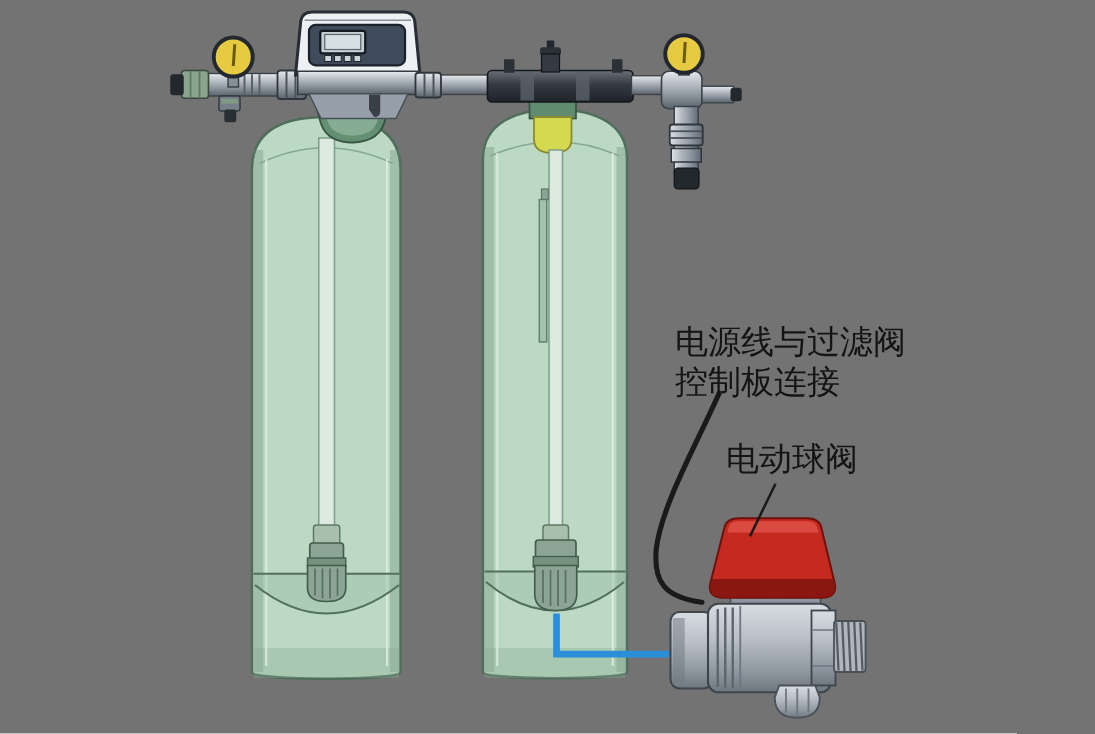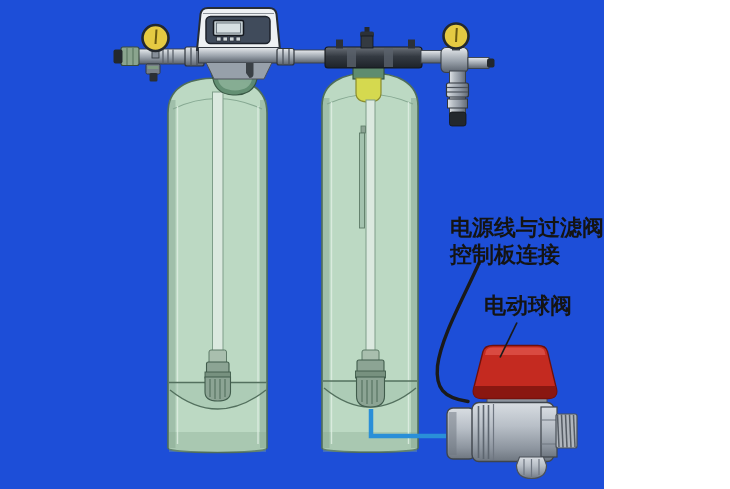--- a/index.html
+++ b/index.html
@@ -1,17 +1,17 @@
 <!DOCTYPE html>
 <html><head>
 <meta charset="utf-8">
 <style>
   html,body{margin:0;padding:0;background:#ffffff;}
-  .stage{position:relative;width:604px;height:489px;background:#1d4ed8;overflow:hidden;
-         font-family:"Liberation Serif","DejaVu Serif",serif;font-weight:bold;}
+  .stage{position:relative;width:730px;height:489px;background:#737373;overflow:hidden;
+         font-family:"Liberation Serif","DejaVu Serif",serif;}
   svg{display:block;}
   text{font-family:"Liberation Serif","DejaVu Serif",serif;fill:#141414;}
 </style>
 </head>
 <body>
 
 <div class="stage">
 <svg width="730" height="489" viewBox="0 0 730 489">
   <defs>
     <linearGradient id="pg" x1="0" y1="0" x2="0" y2="1">

